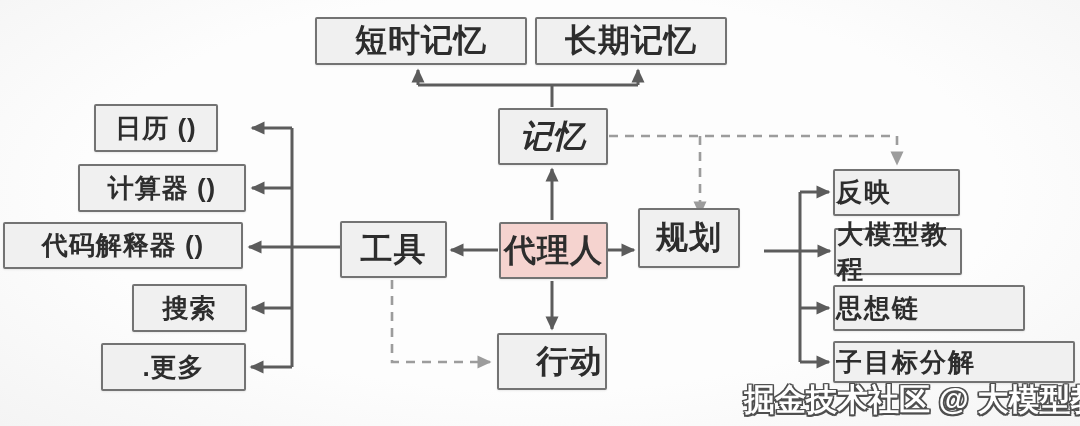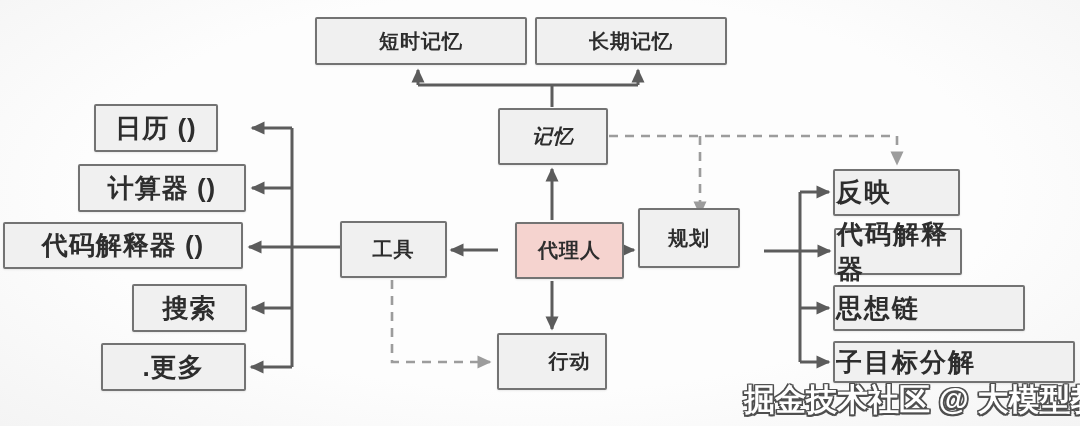--- a/index.html
+++ b/index.html
@@ -22,23 +22,23 @@
     position:absolute; box-sizing:border-box;
     background: var(--node-fill,#f0f0f0);
     border:2px solid var(--node-border,#737373);
     border-radius:2px;
     color: var(--text-color,#2d2d2d);
     display:flex; align-items:center; justify-content:center;
     font-weight:600; font-size:26px; letter-spacing:1px;
     box-shadow: 0 1px 2px rgba(0,0,0,0.08);
     z-index:2;
   }
-  .node.big { font-size:20px; }
+  .node.big { font-size:32px; }
   .node.left-align { justify-content:flex-start; padding-left:1px; letter-spacing:2px; }
-  .node.agent { background: var(--agent-fill,#f5d3cf); margin-left: 16px; }
+  .node.agent { background: var(--agent-fill,#f5d3cf); }
   .watermark {
     position:absolute; left:744px; top:379px; z-index:6;
     font-size:31px; font-weight:700; white-space:nowrap;
     color: var(--watermark-fill,#ffffff);
     text-shadow:
       1.5px 1.5px 0 var(--watermark-outline,#4f4f4f),
      -1.5px -1.5px 0 var(--watermark-outline,#4f4f4f),
       1.5px -1.5px 0 var(--watermark-outline,#4f4f4f),
      -1.5px 1.5px 0 var(--watermark-outline,#4f4f4f),
       0 1.5px 0 var(--watermark-outline,#4f4f4f),
@@ -121,21 +121,21 @@
   <div class="node big" style="left:340px; top:221px; width:107px; height:57px;">工具</div>
 
   <div class="node big agent" style="left:499px; top:222px; width:109px; height:57px;">代理人</div>
 
   <div class="node big" style="left:638px; top:208px; width:102px; height:60px;">规划</div>
 
   <div class="node big" style="left:497px; top:333px; width:110px; height:57px;padding-left:35px;">行动</div>
 
   <div class="node left-align" style="left:833px; top:169px; width:127px; height:47px;">反映</div>
 
-  <div class="node left-align" style="left:834px; top:228px; width:128px; height:47px;">代码解释器</div>
+  <div class="node left-align" style="left:834px; top:228px; width:128px; height:47px;">大模型教程</div>
 
   <div class="node left-align" style="left:833px; top:285px; width:192px; height:46px;">思想链</div>
 
   <div class="node left-align" style="left:833px; top:341px; width:242px; height:42px;">子目标分解</div>
 
   <div class="watermark">掘金技术社区 @ 大模型教程</div>
 
 </div>
 
 </body></html>

